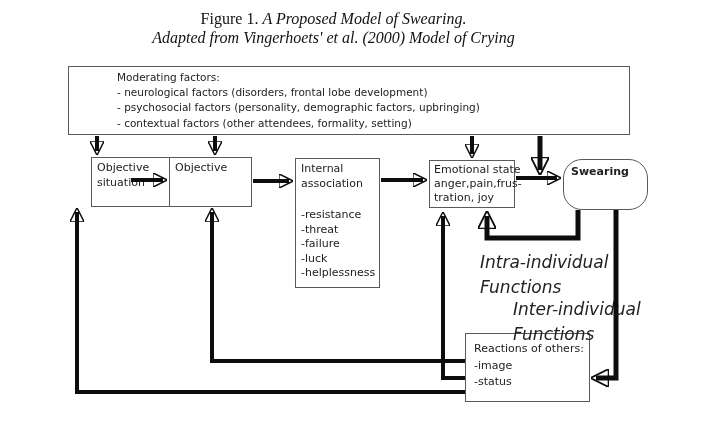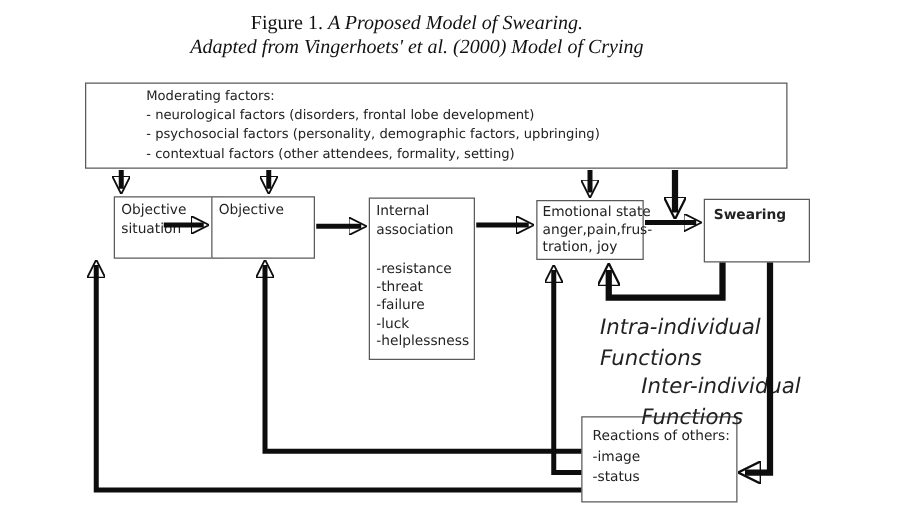--- a/index.html
+++ b/index.html
@@ -61,21 +61,21 @@
     <div class="ln">-luck</div>
     <div class="ln">-helplessness</div>
   </div>
 
   <div class="dbox" style="left:429px;top:160px;width:86px;height:48px;line-height:1.28;padding:2px 4px;">
     <div class="ln">Emotional state</div>
     <div class="ln">anger,pain,frus-</div>
     <div class="ln">tration, joy</div>
   </div>
 
-  <div class="dbox" style="left:563px;top:159px;width:85px;height:51px;font-weight:bold;padding:5px 7px;">
+  <div class="dbox" style="left:563px;top:159px;width:85px;height:51px;font-weight:bold;padding:5px 7px;border-radius:19px;">
     <div>Swearing</div>
   </div>
 
   <div class="dbox" style="left:465px;top:333px;width:125px;height:69px;line-height:1.5;padding:7px 8px;">
     <div class="ln">Reactions of others:</div>
     <div class="ln">-image</div>
     <div class="ln">-status</div>
   </div>
 
   <div class="annot" style="left:480px;top:250px;">

